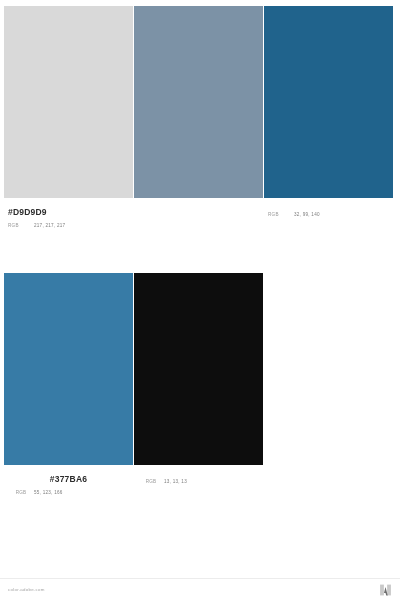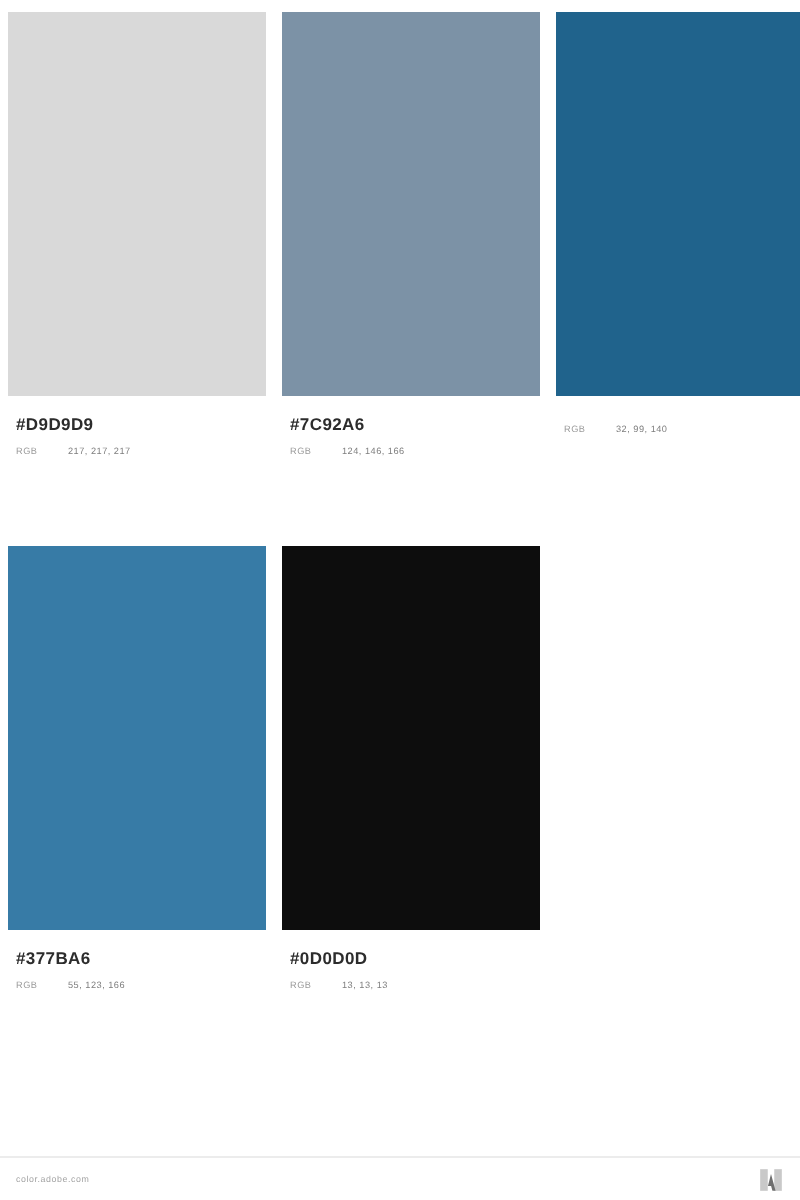--- a/index.html
+++ b/index.html
@@ -24,25 +24,25 @@
     position: absolute;
     left: 0;
     top: 0;
     width: 400px;
   }
 
   .row {
     display: flex;
     width: 400px;
     padding: 0 4px;
-    gap: 8px;
+    gap: 1px;
   }
 
   .row-1 { margin-top: 6px; }
-  .row-2 { margin-top: 45px; }
+  .row-2 { margin-top: 45px; text-align: center; }
 
   .swatch-cell {
     width: 129px;
     flex: 0 0 129px;
   }
 
   .swatch-chip {
     width: 100%;
     height: 192px;
     display: block;
@@ -123,27 +123,20 @@
           <div class="swatch-hex">#D9D9D9</div>
           <div class="swatch-rgb-line">
             <span class="rgb-label">RGB</span>
             <span class="rgb-values">217, 217, 217</span>
           </div>
         </div>
       </div>
 
       <div class="swatch-cell">
         <div class="swatch-chip" style="background-color: rgb(124, 146, 166);"></div>
-        <div class="swatch-meta">
-          <div class="swatch-hex">#7C92A6</div>
-          <div class="swatch-rgb-line">
-            <span class="rgb-label">RGB</span>
-            <span class="rgb-values">124, 146, 166</span>
-          </div>
-        </div>
       </div>
 
       <div class="swatch-cell">
         <div class="swatch-chip" style="background-color: rgb(32, 99, 140);"></div>
         <div class="swatch-meta">
           <div class="swatch-rgb-line">
             <span class="rgb-label">RGB</span>
             <span class="rgb-values">32, 99, 140</span>
           </div>
         </div>
@@ -160,21 +153,20 @@
           <div class="swatch-rgb-line">
             <span class="rgb-label">RGB</span>
             <span class="rgb-values">55, 123, 166</span>
           </div>
         </div>
       </div>
 
       <div class="swatch-cell">
         <div class="swatch-chip" style="background-color: rgb(13, 13, 13);"></div>
         <div class="swatch-meta">
-          <div class="swatch-hex">#0D0D0D</div>
           <div class="swatch-rgb-line">
             <span class="rgb-label">RGB</span>
             <span class="rgb-values">13, 13, 13</span>
           </div>
         </div>
       </div>
 
     </div>
 
   </div>

